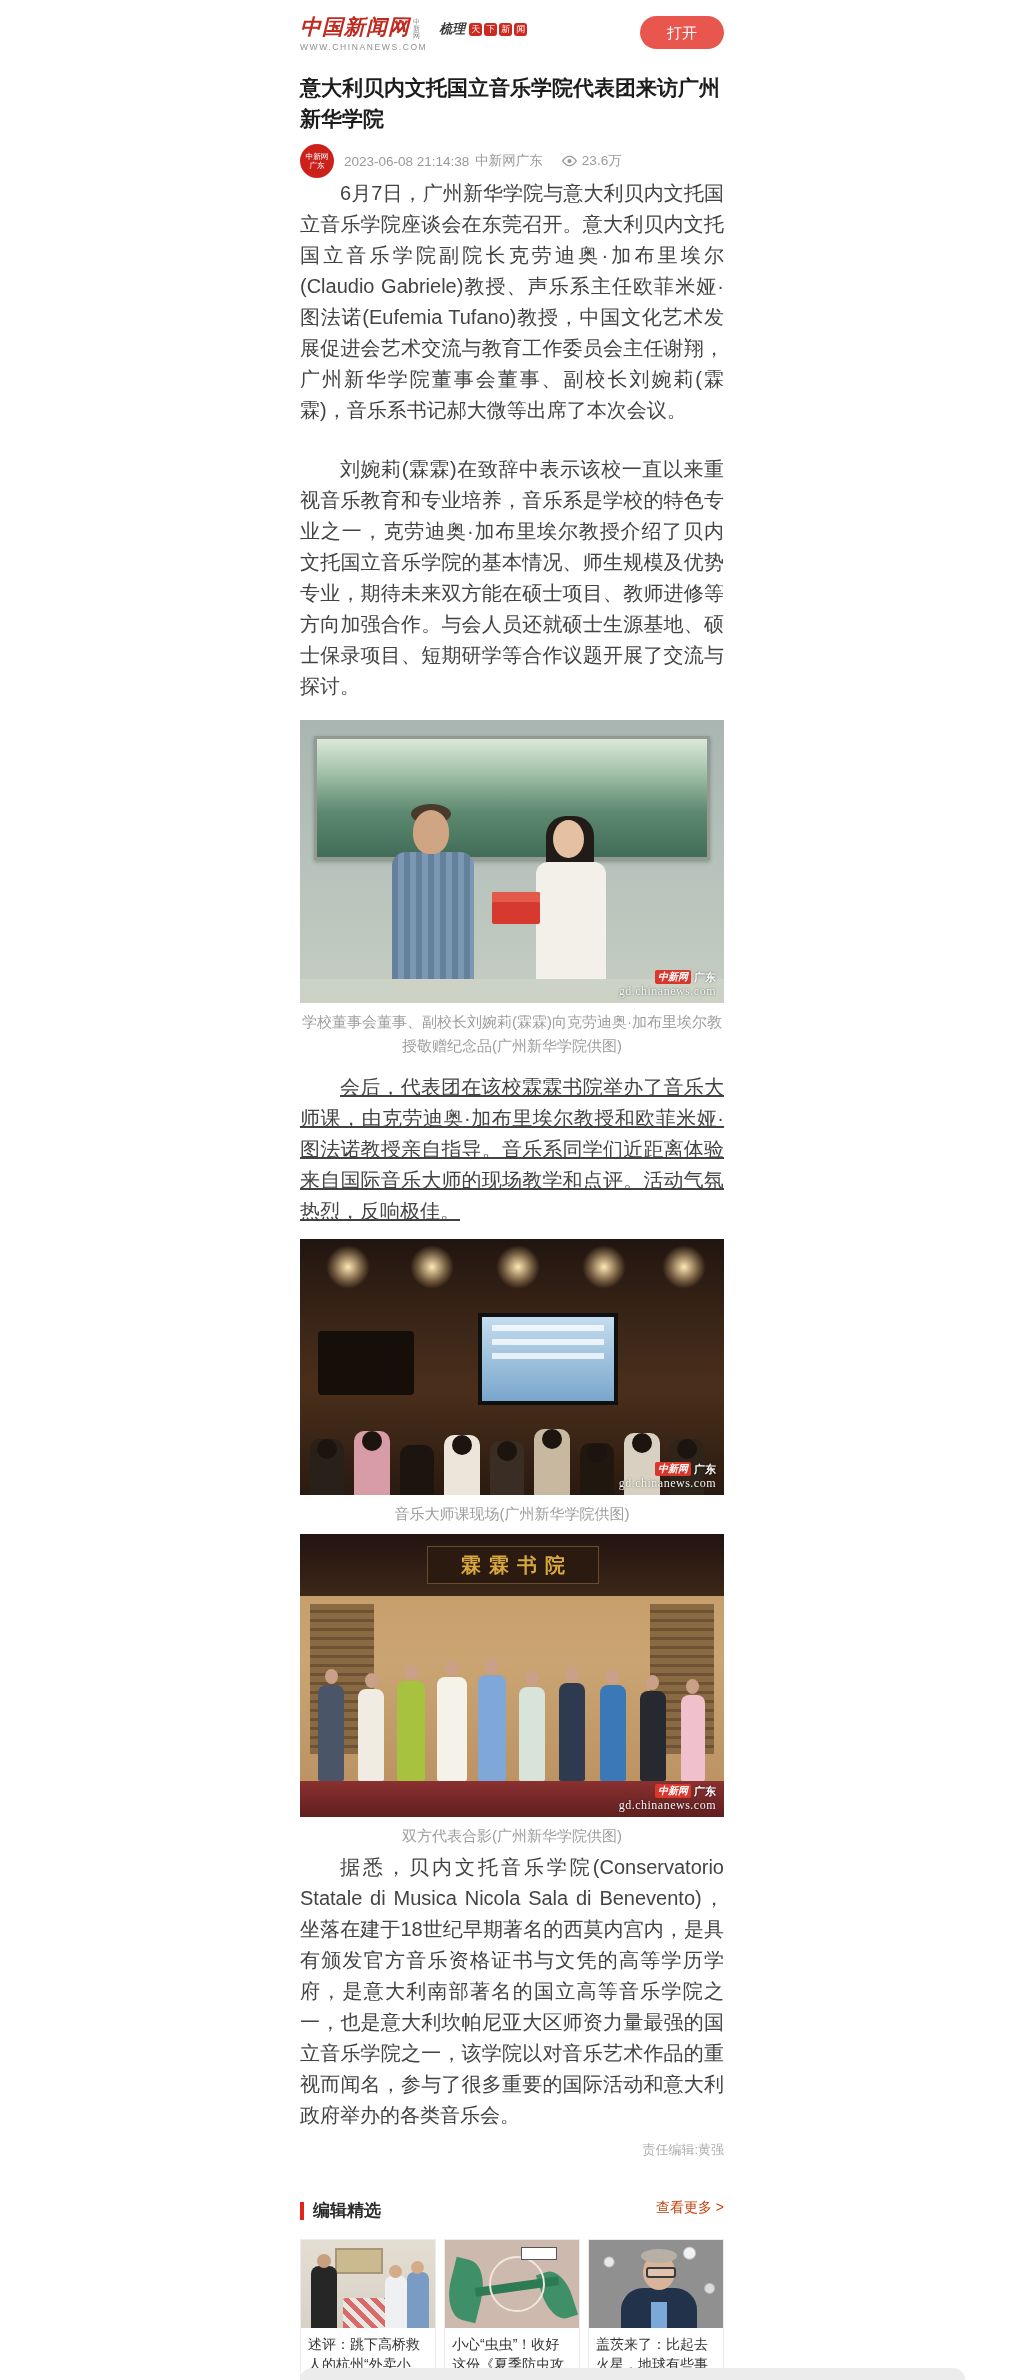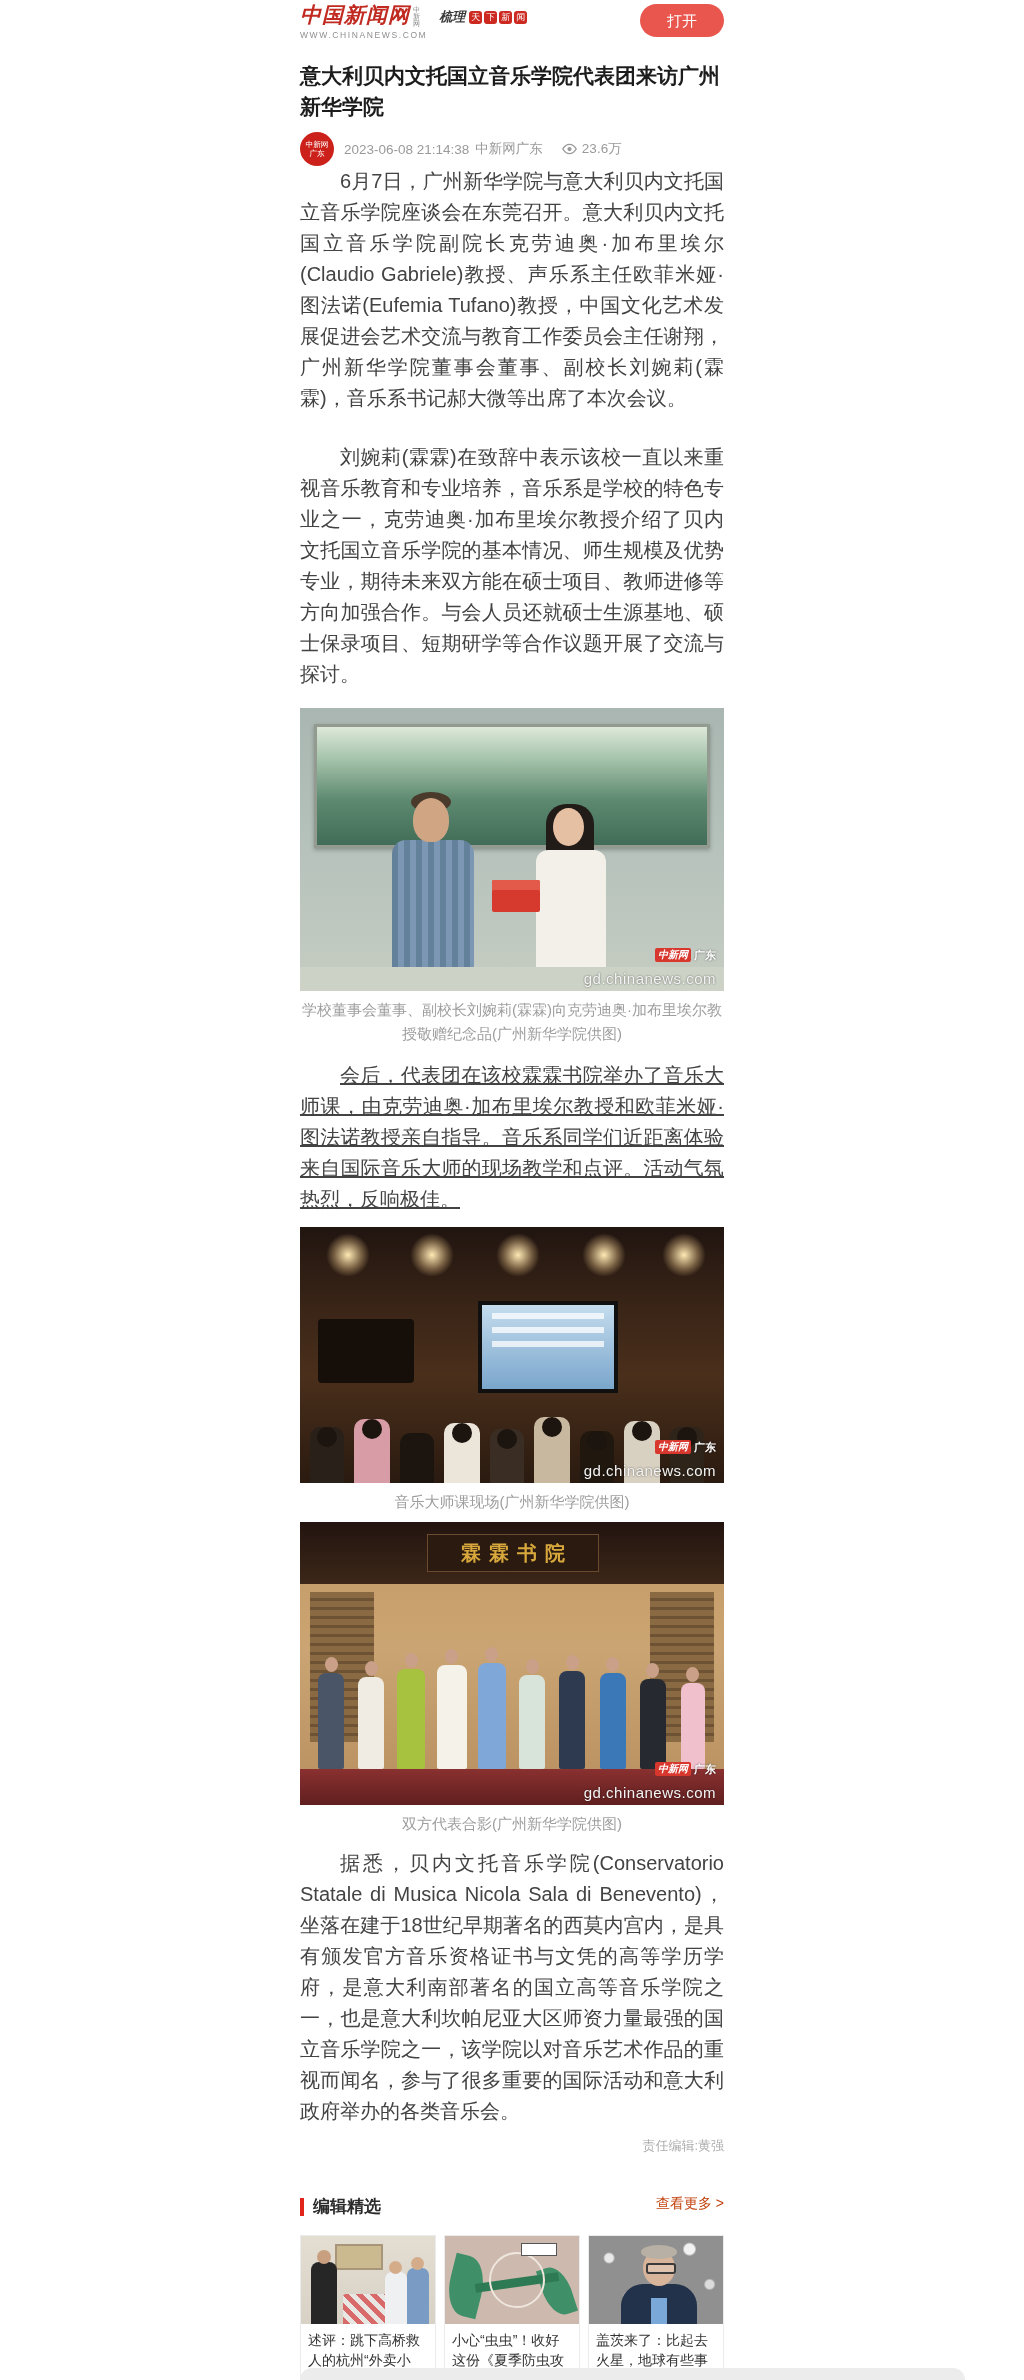--- a/index.html
+++ b/index.html
@@ -6,21 +6,21 @@
   body{
     width:1024px;
     font-family:"Liberation Sans","DejaVu Sans",sans-serif;
     background:#ffffff;
     -webkit-font-smoothing:antialiased;
   }
   .page{position:relative;width:1024px;height:2380px;overflow:hidden;background:#fff;}
   .c{width:424px;margin:0 auto;}
 
   
-  .hdr{display:flex;align-items:flex-start;justify-content:space-between;padding-top:4px;height:48px;}
+  .hdr{display:flex;align-items:flex-start;justify-content:space-between;padding-top:16px;height:48px;}
   .brand{display:flex;align-items:flex-start;gap:8px;cursor:pointer;}
   .logo-main{
     color:#c02a20;font-size:21px;font-weight:bold;font-style:italic;
     letter-spacing:1px;line-height:22px;white-space:nowrap;
     font-family:"Liberation Serif","DejaVu Serif",serif;
   }
   .logo-seal{width:10px;font-size:7px;line-height:7px;color:#8a8a8a;word-break:break-all;margin-top:2px;}
   .logo-sub{font-size:8.5px;color:#8f8f8f;letter-spacing:1.6px;margin-top:3px;}
   .slogan{display:flex;align-items:center;gap:2px;margin-top:4px;margin-left:4px;}
   .slogan-prefix{
@@ -49,34 +49,34 @@
   .views svg{margin-right:4px;display:block;}
 
   
   .para{
     font-size:20px;line-height:31px;color:#434343;text-align:justify;
     text-indent:2em;margin:0;
   }
   .p1{}
   .p2{margin-top:28px;}
   .p3{margin-top:14px;text-decoration:underline;}
-  .p4{margin-top:12px;}
+  .p4{margin-top:4px;}
 
   .photo{position:relative;width:424px;overflow:hidden;cursor:pointer;}
   .caption{
     font-size:15px;line-height:24px;color:#9e9e9e;text-align:center;margin-top:7px;
   }
   .wm{position:absolute;right:8px;bottom:6px;text-align:right;line-height:12px;}
   .wm .wm-row{display:flex;align-items:center;justify-content:flex-end;gap:3px;}
   .wm-site{
     background:#d8372e;color:#fff;font-size:10px;padding:1px 3px;border-radius:2px;
     font-style:italic;font-weight:bold;
   }
   .wm-region{color:#fff;font-size:11px;font-weight:bold;text-shadow:0 0 2px rgba(0,0,0,.6);}
-  .wm-url{color:#f5f5f5;font-size:15px;letter-spacing:.5px;text-shadow:0 0 2px rgba(0,0,0,.6);margin-top:11px;}
+  .wm-url{color:#f5f5f5;font-size:12px;letter-spacing:.5px;text-shadow:0 0 2px rgba(0,0,0,.6);margin-top:1px;font-family:Liberation Serif, serif;}
 
   
   .photo1{height:283px;background:linear-gradient(180deg,#a9b6b1 0%,#b7c3bc 55%,#c6cdc2 100%);}
   .painting{
     position:absolute;top:16px;left:14px;right:14px;height:118px;
     background:linear-gradient(180deg,#dde8da 0%,#a3c2a9 28%,#5d8970 62%,#416d58 100%);
     border:3px solid #939a90;box-shadow:0 2px 4px rgba(0,0,0,.25);
   }
   .p1-man-torso{
     position:absolute;left:92px;top:132px;width:82px;height:151px;border-radius:14px 14px 0 0;

